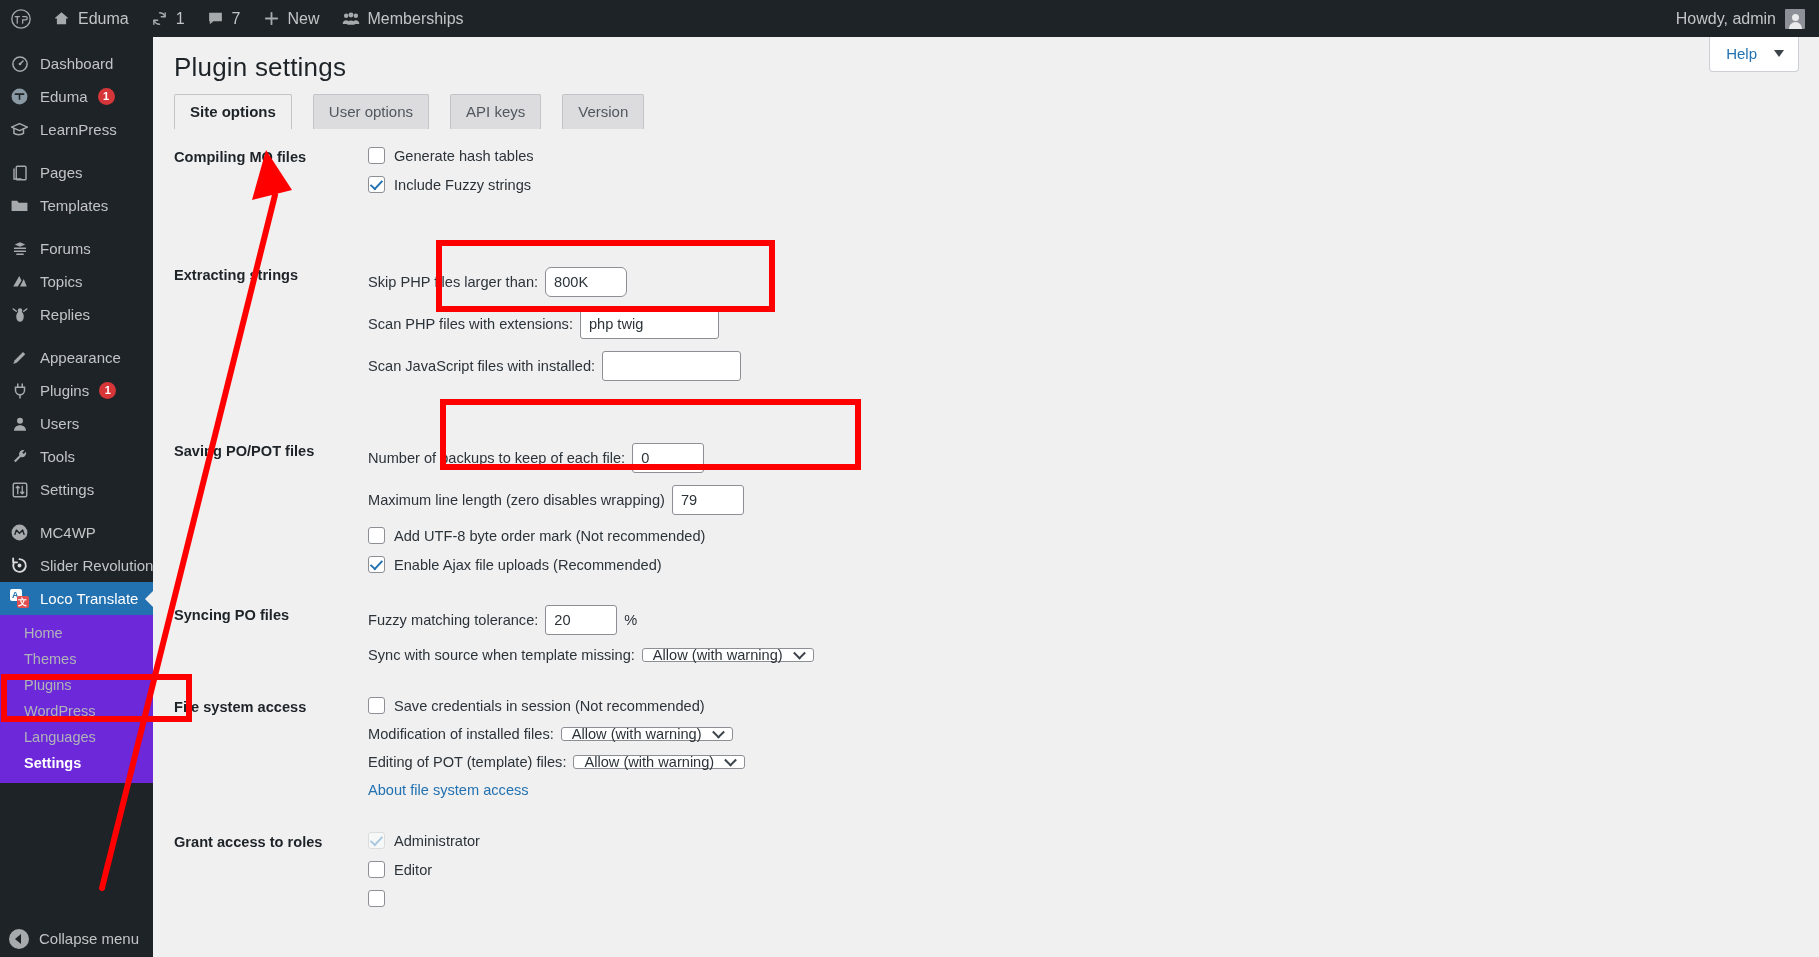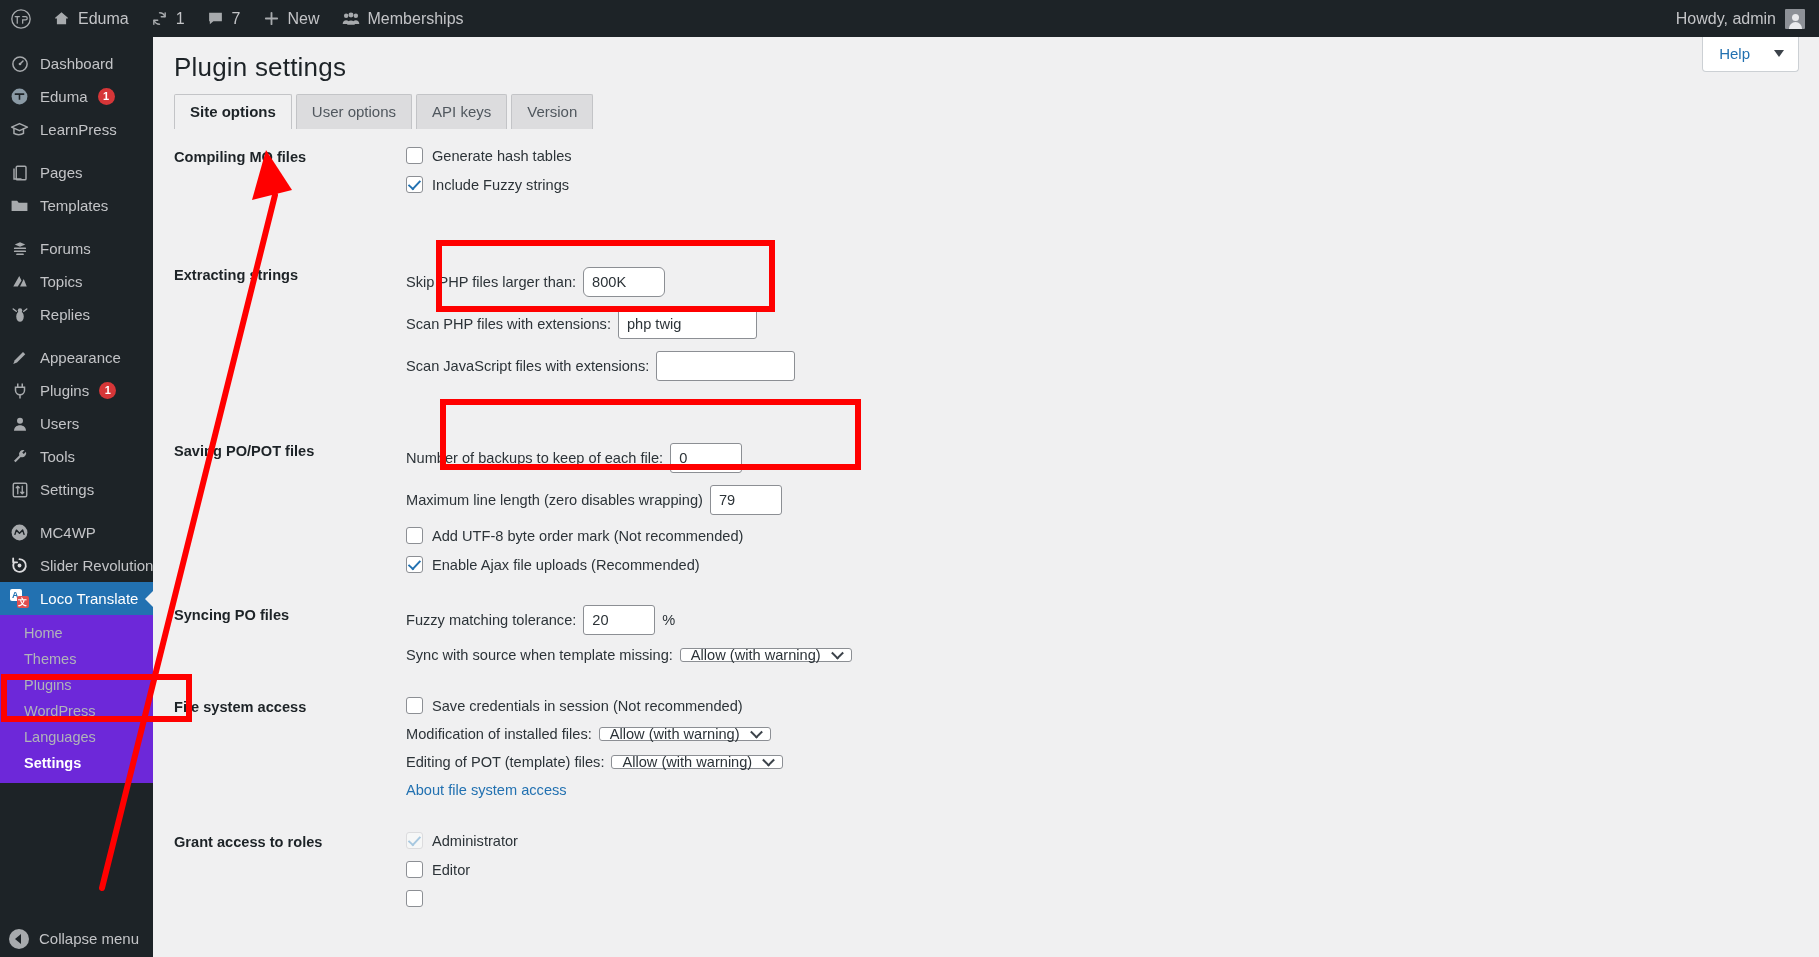--- a/index.html
+++ b/index.html
@@ -89,47 +89,47 @@
   
   #content {
     position: absolute; top: 37px; left: 153px; right: 0; bottom: 0;
     background: #f0f0f1; overflow: hidden;
   }
   #help-btn {
     position: absolute; right: 20px; top: 0px;
     background: #fff; border: 1px solid #ccd0d4; border-top: none;
     border-radius: 0 0 4px 4px;
     padding: 8px 14px 9px 16px; font-size: 15px; color: #2271b1;
-    display: flex; align-items: center; gap: 24px;
+    display: flex; align-items: center; gap: 17px;
   }
   #help-btn .caret { width: 0; height: 0; border-left: 5px solid transparent; border-right: 5px solid transparent; border-top: 7px solid #3c434a; }
 
   h1#page-title {
     position: absolute; left: 21px; top: 15px;
     font-size: 26px; font-weight: 400; color: #1d2327; letter-spacing: .2px;
   }
 
   
   #tabs { position: absolute; left: 21px; top: 57px; display: flex; align-items: flex-end; }
   .tab {
     font-size: 15px; color: #50575e; background: #dcdcde;
     border: 1px solid #c3c4c7; border-bottom: none;
-    padding: 8px 15px 9px 15px; margin-right: 4px; border-radius: 2px 2px 0 0;
+    padding: 8px 15px 9px 15px; margin-right: 21px; border-radius: 2px 2px 0 0;
   }
   .tab.active { background: #f0f0f1; color: #1d2327; font-weight: bold; border-color: #c3c4c7; position: relative; z-index: 2; }
 
   
   #form { position: absolute; left: 0; top: 110px; right: 0; }
   .row { display: flex; align-items: flex-start; }
   .rowlabel {
     width: 215px; flex: 0 0 215px; padding-left: 21px;
     font-size: 14.6px; font-weight: bold; color: #1d2327; padding-top: 2px;
   }
   .fields { flex: 1 1 auto; position: relative; }
-  .field-line { display: flex; align-items: center; gap: 7px; margin-bottom: 12px; font-size: 14.6px; color: #2c3338; margin-left: 38px; }
+  .field-line { display: flex; align-items: center; gap: 7px; margin-bottom: 12px; font-size: 14.6px; color: #2c3338; }
   .field-line:last-child { margin-bottom: 0; }
   .cblabel { display: flex; align-items: center; gap: 9px; font-size: 14.6px; color: #2c3338; }
   .cbox {
     width: 17px; height: 17px; border: 1px solid #8c8f94; border-radius: 3px;
     background: #fff; display: inline-flex; align-items: center; justify-content: center;
     flex: 0 0 17px;
   }
   .cbox.checked::after {
     content: ""; width: 5px; height: 10px; border: solid #2271b1;
     border-width: 0 2.3px 2.3px 0; transform: rotate(43deg) translate(-1px,-1px);
@@ -459,21 +459,21 @@
         <div class="fields">
           <div class="field-line" style="margin-top:42px;">
             <span>Skip PHP files larger than:</span>
             <input class="txt" style="width: 82px; border-radius: 6px;" value="800K">
           </div>
           <div class="field-line">
             <span>Scan PHP files with extensions:</span>
             <input class="txt" style="width: 139px;" value="php twig">
           </div>
           <div class="field-line">
-            <span>Scan JavaScript files with extensions:</span>
+            <span>Scan JavaScript files with installed:</span>
             <input class="txt" style="width: 139px;" value="">
           </div>
         </div>
       </div>
 
       <div class="row" style="margin-bottom:32px;">
         <div class="rowlabel" style="padding-top:32px;">Saving PO/POT files</div>
         <div class="fields">
           <div class="field-line" style="margin-top:32px;">
             <span>Number of backups to keep of each file:</span>

